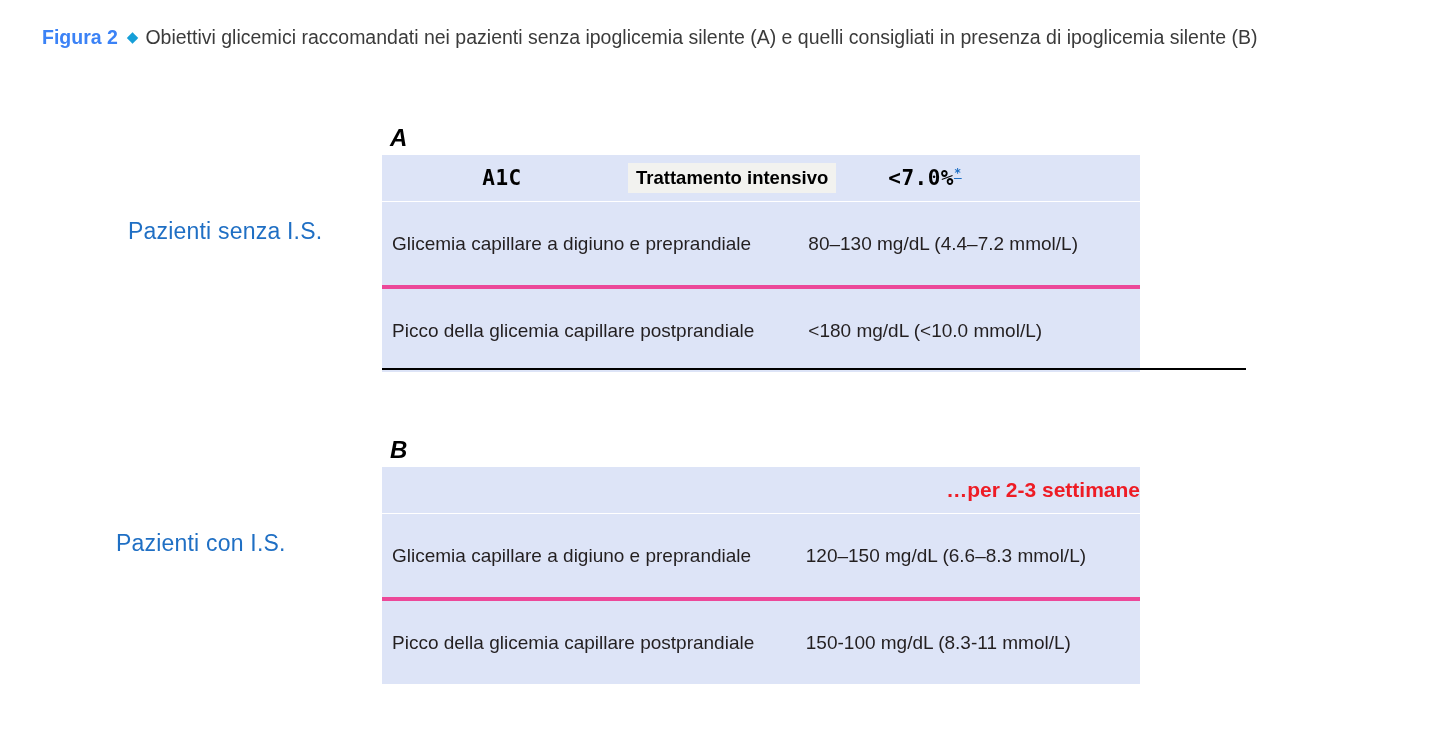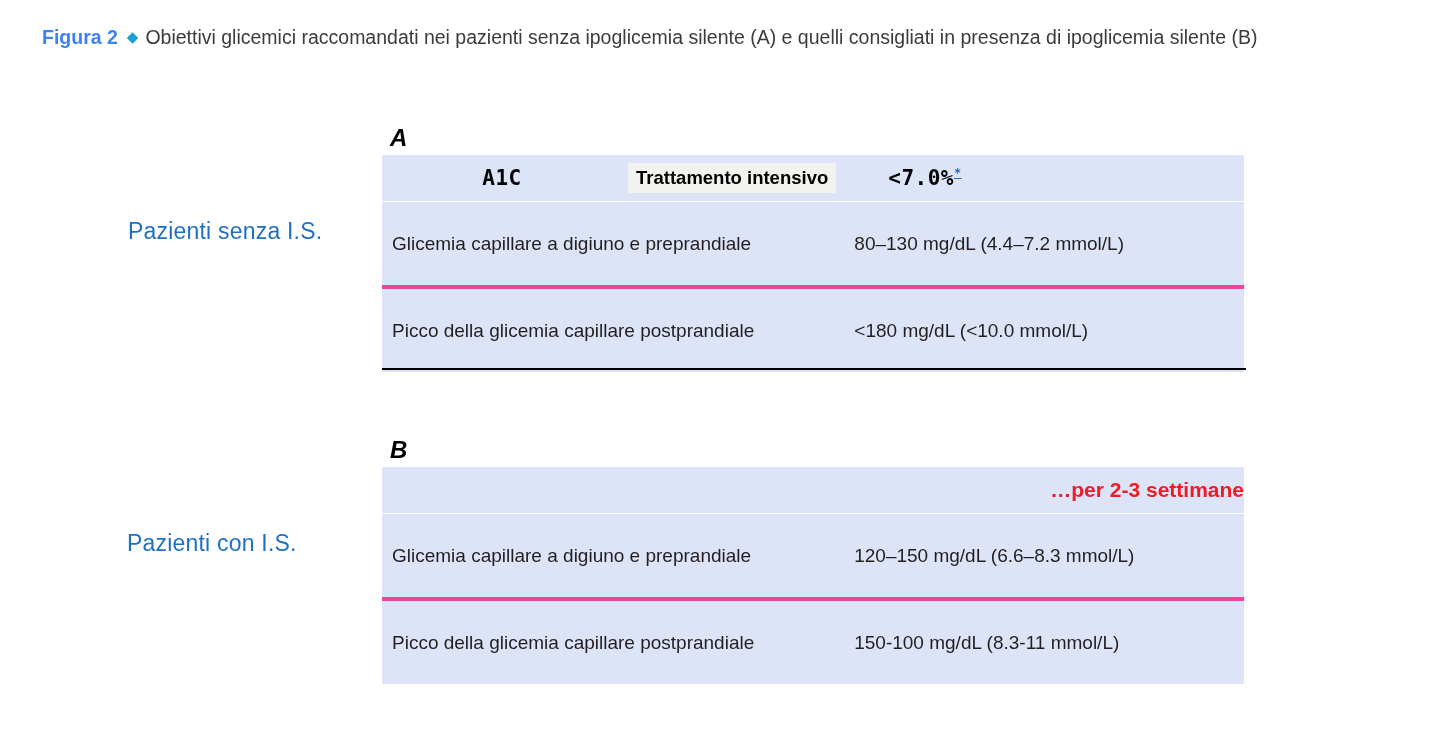--- a/index.html
+++ b/index.html
@@ -53,26 +53,26 @@
 
   
   .side-label {
     position: absolute;
     font-size: 23px;
     font-weight: normal;
     color: #1f6fc4;
     letter-spacing: 0.2px;
   }
   #side-label-a { left: 128px; top: 218px; }
-  #side-label-b { left: 127px; top: 530px; }
+  #side-label-b { left: 116px; top: 530px; }
 
   
   .tbl {
     position: absolute;
-    width: 862px;
+    width: 758px;
     border-collapse: collapse;
     background: #dde4f7;
   }
   #table-a { left: 382px; top: 155px; }
   #table-b { left: 382px; top: 467px; }
 
   .tbl td {
     padding: 0;
     vertical-align: middle;
     font-size: 19px;

